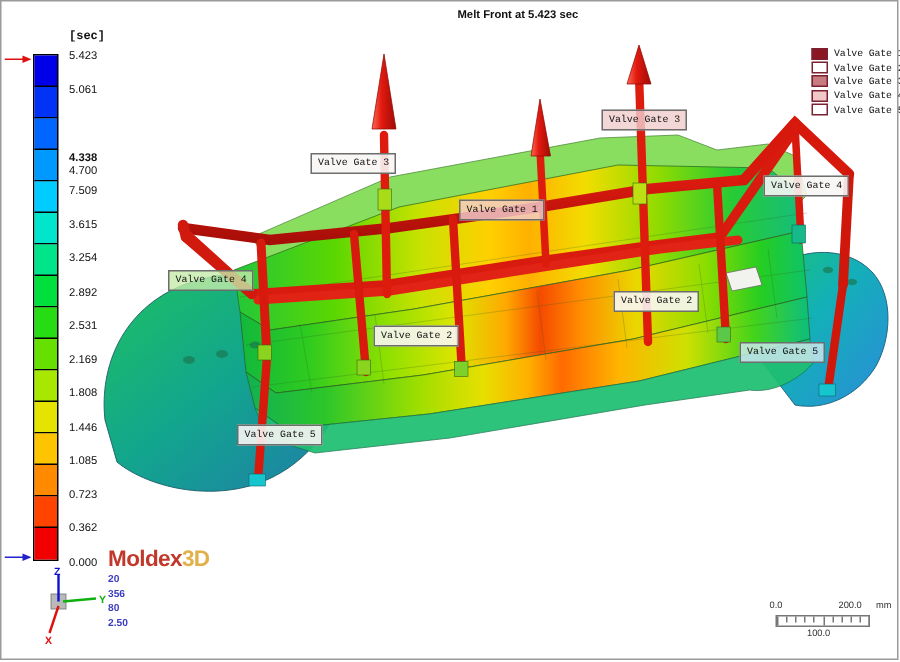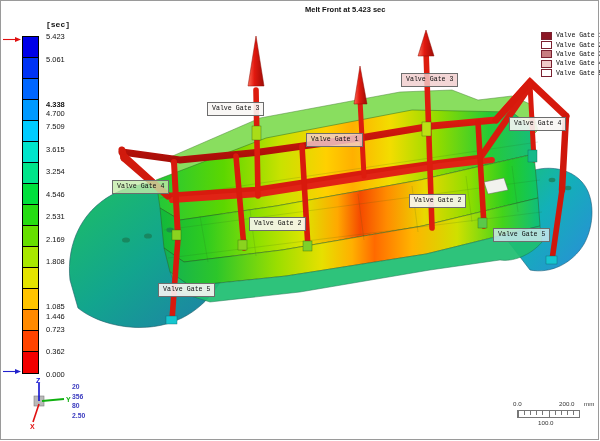--- a/index.html
+++ b/index.html
@@ -148,25 +148,25 @@
         <div class="cbar-seg" style="height: 21px; background: rgb(242, 0, 0);"></div>
       </div>
     <div id="cbar-labels">
         <div class="cbar-label" style="top: 32px;">5.423</div>
         <div class="cbar-label" style="top: 54.5333px;">5.061</div>
         <div class="cbar-label" style="top: 77.0667px; margin-top: 32px;">4.700</div>
         <div class="cbar-label" style="top: 99.6px; font-weight: bold;">4.338</div>
         <div class="cbar-label" style="top: 122.133px;">7.509</div>
         <div class="cbar-label" style="top: 144.667px;">3.615</div>
         <div class="cbar-label" style="top: 167.2px;">3.254</div>
-        <div class="cbar-label" style="top: 189.733px;">4.546</div>
+        <div class="cbar-label" style="top: 189.733px;">2.892</div>
         <div class="cbar-label" style="top: 212.267px;">2.531</div>
         <div class="cbar-label" style="top: 234.8px;">2.169</div>
         <div class="cbar-label" style="top: 257.333px;">1.808</div>
-        <div class="cbar-label" style="top: 279.867px; margin-top: 32px;">1.446</div>
+        <div class="cbar-label" style="top: 279.867px;">1.446</div>
         <div class="cbar-label" style="top: 302.4px;">1.085</div>
         <div class="cbar-label" style="top: 324.933px;">0.723</div>
         <div class="cbar-label" style="top: 347.467px;">0.362</div>
         <div class="cbar-label" style="top: 370px;">0.000</div>
       </div>
     <div class="cbar-arrow" style="left:3px;top:36px;">
       <svg width="18" height="7" viewBox="0 0 18 7">
           <path d="M0 3.5 H13" stroke="#e01010" stroke-width="1.1" fill="none"></path>
           <path d="M18 3.5 L12 1 L12 6 Z" fill="#e01010"></path>
         </svg>
@@ -327,20 +327,23 @@
       <div class="callout pinkish" style="left: 401px; top: 73px;">Valve Gate 3</div>
       <div class="callout pinkish" style="left: 306px; top: 133px;">Valve Gate 1</div>
       <div class="callout" style="left: 509px; top: 117px;">Valve Gate 4</div>
       <div class="callout greenish" style="left: 112px; top: 180px;">Valve Gate 4</div>
       <div class="callout" style="left: 249px; top: 217px;">Valve Gate 2</div>
       <div class="callout" style="left: 409px; top: 194px;">Valve Gate 2</div>
       <div class="callout cyanish" style="left: 493px; top: 228px;">Valve Gate 5</div>
       <div class="callout" style="left: 158px; top: 283px;">Valve Gate 5</div>
     </div>
 
+  <div id="logo">
+    <span class="m">Moldex</span><span class="d">3D</span>
+  </div>
   <div id="statnums">
       <div>20</div>
       <div>356</div>
       <div>80</div>
       <div>2.50</div>
     </div>
 
   <div id="triad">
     <svg width="58" height="52" viewBox="0 0 58 52">
       <rect x="16" y="18" width="10" height="10" fill="#b9b9b9" stroke="#7d7d7d" stroke-width="0.6"></rect>

